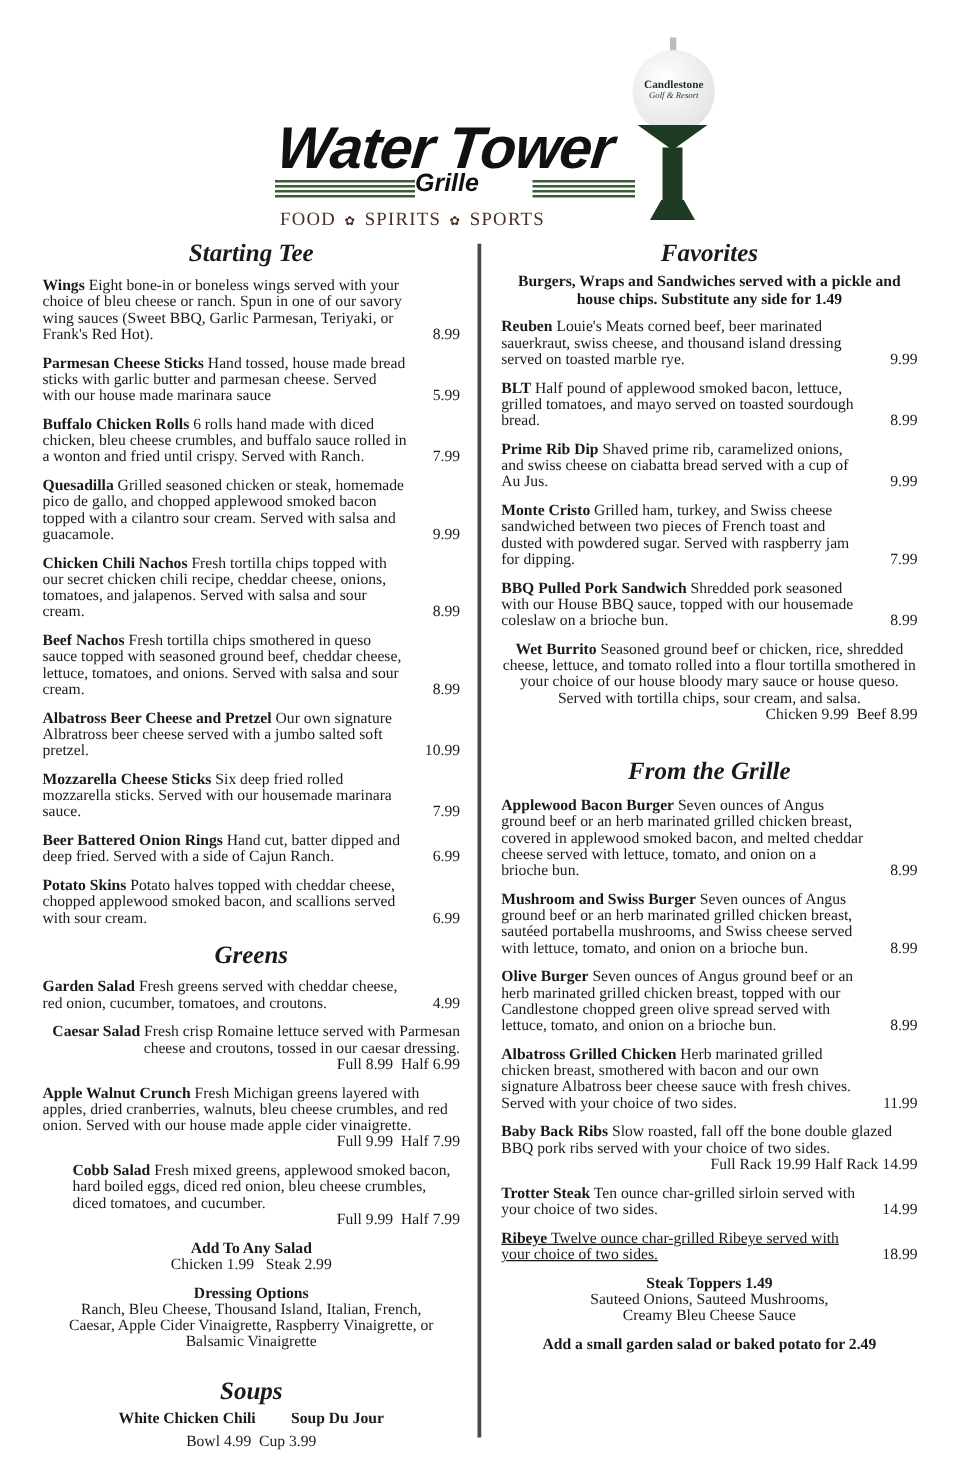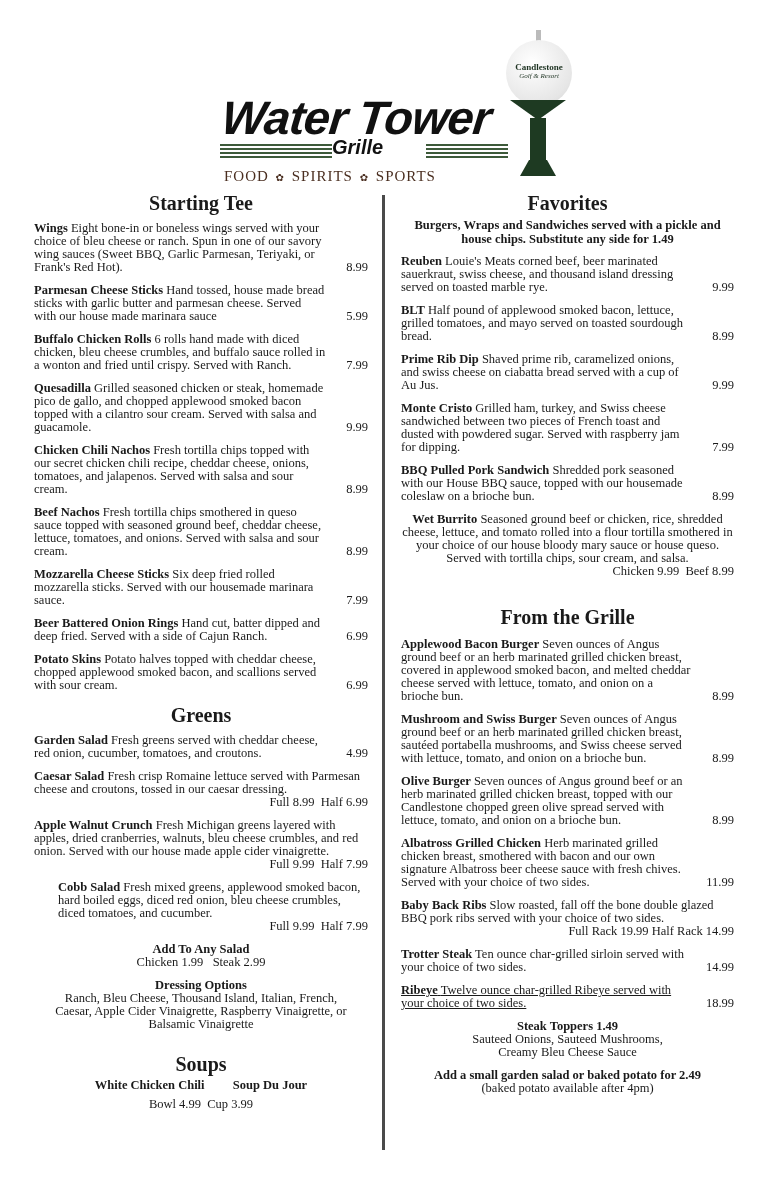--- a/index.html
+++ b/index.html
@@ -28,21 +28,21 @@
   .tee-stem { position:absolute; left:312px; top:88px; width:16px; height:48px; background:#1e3a22; }
   .tee-base { position:absolute; left:302px; top:130px; width:36px; height:16px; background:#1e3a22;
               clip-path:polygon(25% 0,75% 0,100% 100%,0 100%); }
 
   .divider { position:absolute; left:382px; top:195px; width:3px; height:955px; background:#4a4a4a; }
 
   .col { position:absolute; top:190px; }
   .col.left { left:34px; width:334px; }
   .col.right { left:401px; width:333px; }
 
-  h2 { font-size:20px; font-weight:bold; text-align:center; margin:0 0 6px; line-height:26px; }
+  h2 { font-size:20px; font-weight:bold; text-align:center; margin:0 0 6px; line-height:26px;font-style:italic; }
   .intro { text-align:center; font-weight:bold; font-size:12.5px; line-height:14px; margin:0 0 9px; }
   .item { font-size:12.5px; line-height:13px; margin-bottom:10px; position:relative; }
   .item .nm { font-weight:bold; }
   .item .pr { position:absolute; right:0; bottom:0; }
   .item .prline { text-align:right; }
   .center { text-align:center; font-size:12.5px; line-height:13px; }
   .center .b { font-weight:bold; }
 </style>
 </head>
 <body>
@@ -101,41 +101,45 @@
       </div>
       <div class="item">
         <div style="padding-right: 42px;"><span class="nm">Chicken Chili Nachos</span>  <span>Fresh tortilla chips topped with our secret chicken chili recipe, cheddar cheese, onions, tomatoes, and jalapenos. Served with salsa and sour cream.</span></div>
         <div class="pr">8.99</div>
       </div>
       <div class="item">
         <div style="padding-right: 42px;"><span class="nm">Beef Nachos</span>  <span>Fresh tortilla chips smothered in queso sauce topped with seasoned ground beef, cheddar cheese, lettuce, tomatoes, and onions. Served with salsa and sour cream.</span></div>
         <div class="pr">8.99</div>
       </div>
       <div class="item">
+        <div style="padding-right: 42px;"><span class="nm">Albatross Beer Cheese and Pretzel</span>  <span>Our own signature Albratross beer cheese served with a jumbo salted soft pretzel.</span></div>
+        <div class="pr">10.99</div>
+      </div>
+      <div class="item">
         <div style="padding-right: 42px;"><span class="nm">Mozzarella Cheese Sticks</span>  <span>Six deep fried rolled mozzarella sticks. Served with our housemade marinara sauce.</span></div>
         <div class="pr">7.99</div>
       </div>
       <div class="item">
         <div style="padding-right: 42px;"><span class="nm">Beer Battered Onion Rings</span>  <span>Hand cut, batter dipped and deep fried. Served with a side of Cajun Ranch.</span></div>
         <div class="pr">6.99</div>
       </div>
       <div class="item">
         <div style="padding-right: 42px;"><span class="nm">Potato Skins</span>  <span>Potato halves topped with cheddar cheese, chopped applewood smoked bacon, and scallions served with sour cream.</span></div>
         <div class="pr">6.99</div>
       </div>
     </div>
 
   <h2 style="margin-top:6px">Greens</h2>
   <div id="greens">
       <div class="item">
         <div style="padding-right: 42px;"><span class="nm">Garden Salad</span>  <span>Fresh greens served with cheddar cheese, red onion, cucumber, tomatoes, and croutons.</span></div>
         <div class="pr">4.99</div>
       </div>
       <div class="item">
-        <div style="padding-right: 0px;"><span class="nm">Caesar Salad</span>  <span>Fresh crisp Romaine lettuce served with Parmesan cheese and croutons, tossed in our caesar dressing.</span></div>
+        <div style="padding-right: 0px; text-align: right;"><span class="nm">Caesar Salad</span>  <span>Fresh crisp Romaine lettuce served with Parmesan cheese and croutons, tossed in our caesar dressing.</span></div>
         <div class="prline" style="white-space: pre;">Full 8.99  Half 6.99</div>
       </div>
       <div class="item">
         <div style="padding-right: 0px;"><span class="nm">Apple Walnut Crunch</span>  <span>Fresh Michigan greens layered with apples, dried cranberries, walnuts, bleu cheese crumbles, and red onion. Served with our house made apple cider vinaigrette.</span></div>
         <div class="prline" style="white-space: pre;">Full 9.99  Half 7.99</div>
       </div>
       <div class="item">
         <div style="padding-right: 0px; margin-left: 24px;"><span class="nm">Cobb Salad</span>  <span>Fresh mixed greens, applewood smoked bacon, hard boiled eggs, diced red onion, bleu cheese crumbles, diced tomatoes, and cucumber.</span></div>
         <div class="prline" style="white-space: pre;">Full 9.99  Half 7.99</div>
       </div>
@@ -220,15 +224,14 @@
         <div class="pr">18.99</div>
       </div>
     </div>
 
   <div class="center" style="margin-top:4px">
     <div class="b">Steak Toppers 1.49</div>
     <div style="padding:0 60px">Sauteed Onions, Sauteed Mushrooms, Creamy Bleu Cheese Sauce</div>
   </div>
   <div class="center" style="margin-top:10px">
     <div class="b">Add a small garden salad or baked potato for 2.49</div>
-    <div>(baked potato available after 4pm)</div>
   </div>
 </div>
 
 </body></html>

